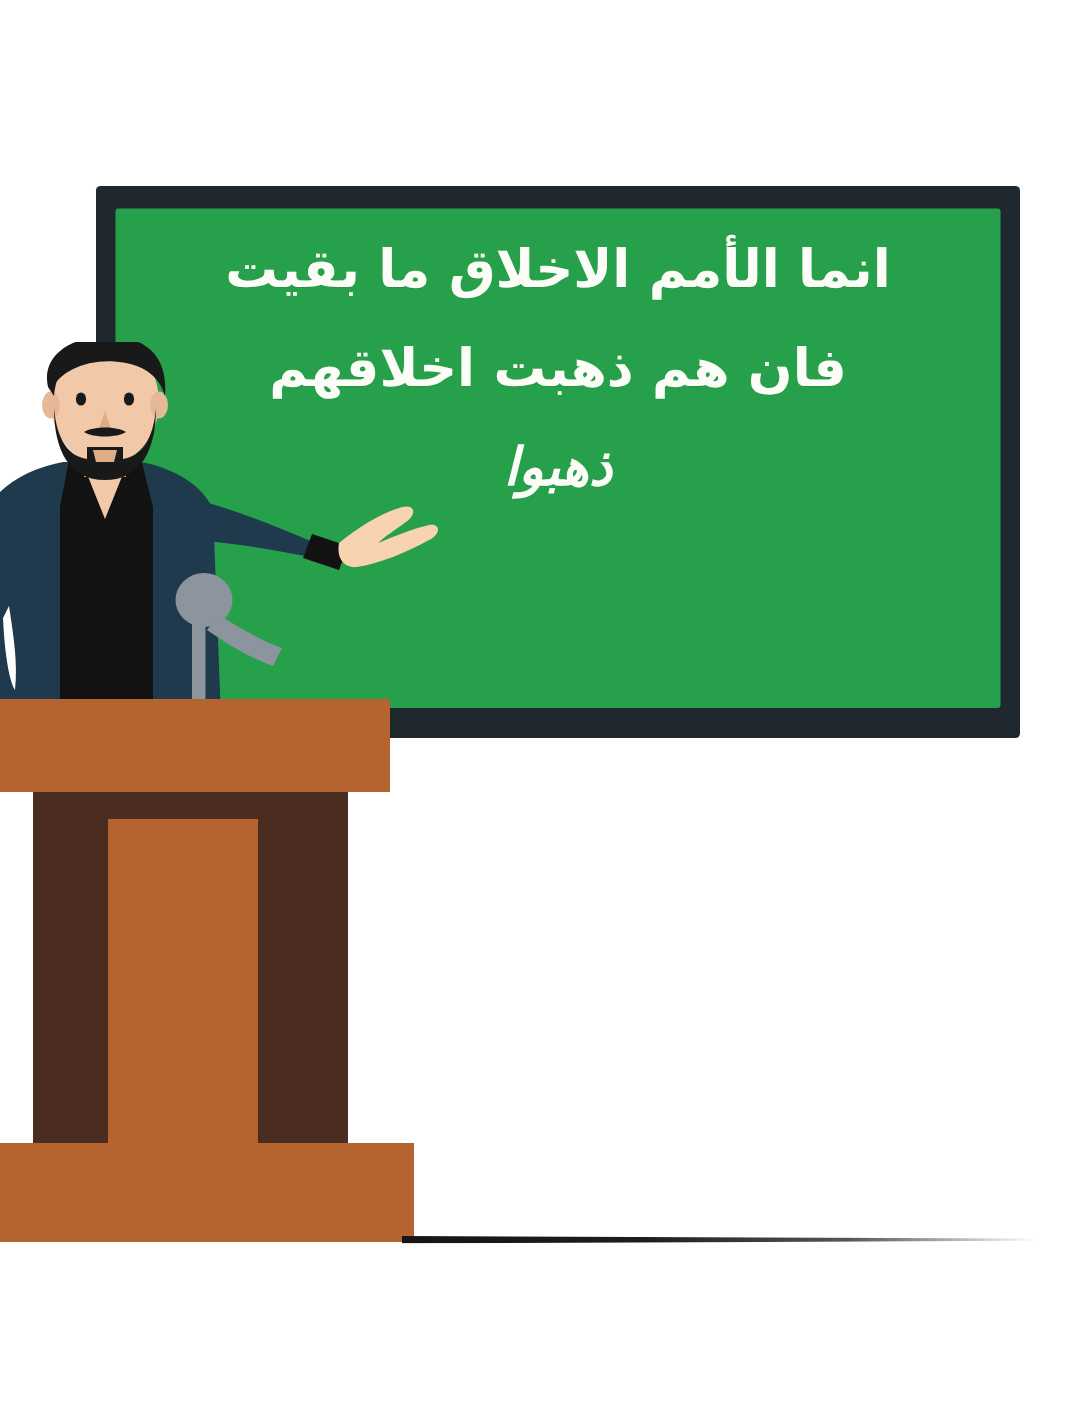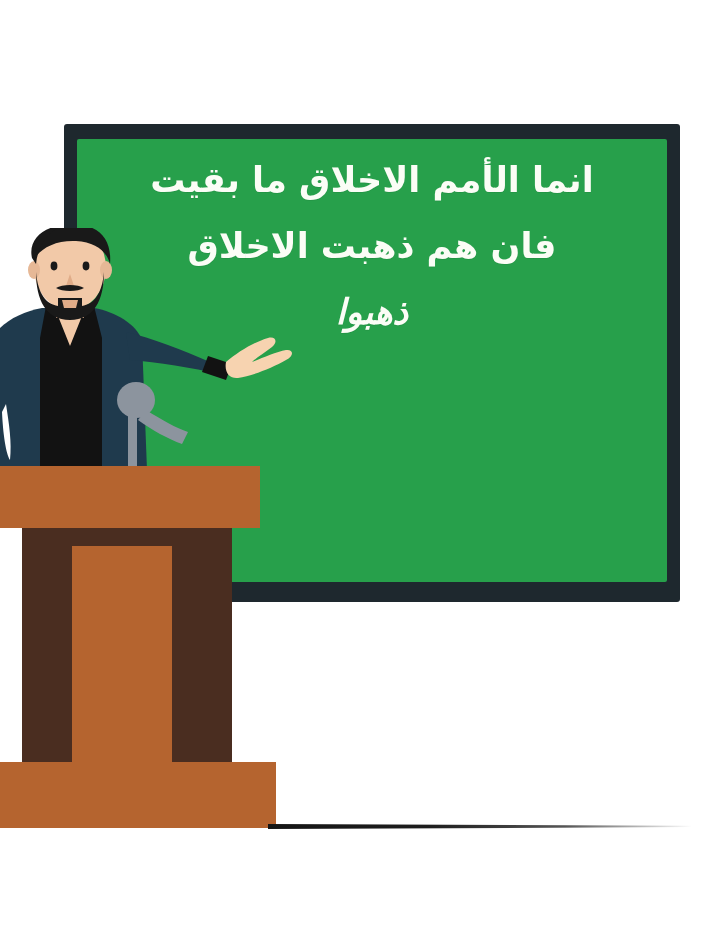--- a/index.html
+++ b/index.html
@@ -18,21 +18,21 @@
     background: #ffffff;
     overflow: hidden;
   }
 
   
   #board {
     position: absolute;
     left: 64px;
     top: 124px;
     width: 616px;
-    height: 478px;
+    height: 368px;
     background: #1e282e;
     border-radius: 3px;
   }
   #board-surface {
     position: absolute;
     left: 13px;
     top: 15px;
     right: 13px;
     bottom: 20px;
     background: #27a04b;
@@ -101,21 +101,21 @@
 </style>
 </head>
 <body>
 
 <div id="stage">
 
   <div id="board">
     <div id="board-surface">
       <div id="board-text">
         <p class="board-line l1">انما الأمم الاخلاق ما بقيت</p>
-        <p class="board-line l2">فان هم ذهبت الاخلاق</p>
+        <p class="board-line l2">فان هم ذهبت اخلاقهم</p>
         <p class="board-line l3">ذهبوا</p>
       </div>
     </div>
   </div>
 
   <div id="speaker">
     <svg width="330" height="268" viewBox="0 0 330 268" xmlns="http://www.w3.org/2000/svg">
 
       <g>
         <path d="M16 112 C 22 96, 44 84, 66 80 L 118 80 C 140 84, 160 96, 166 112

